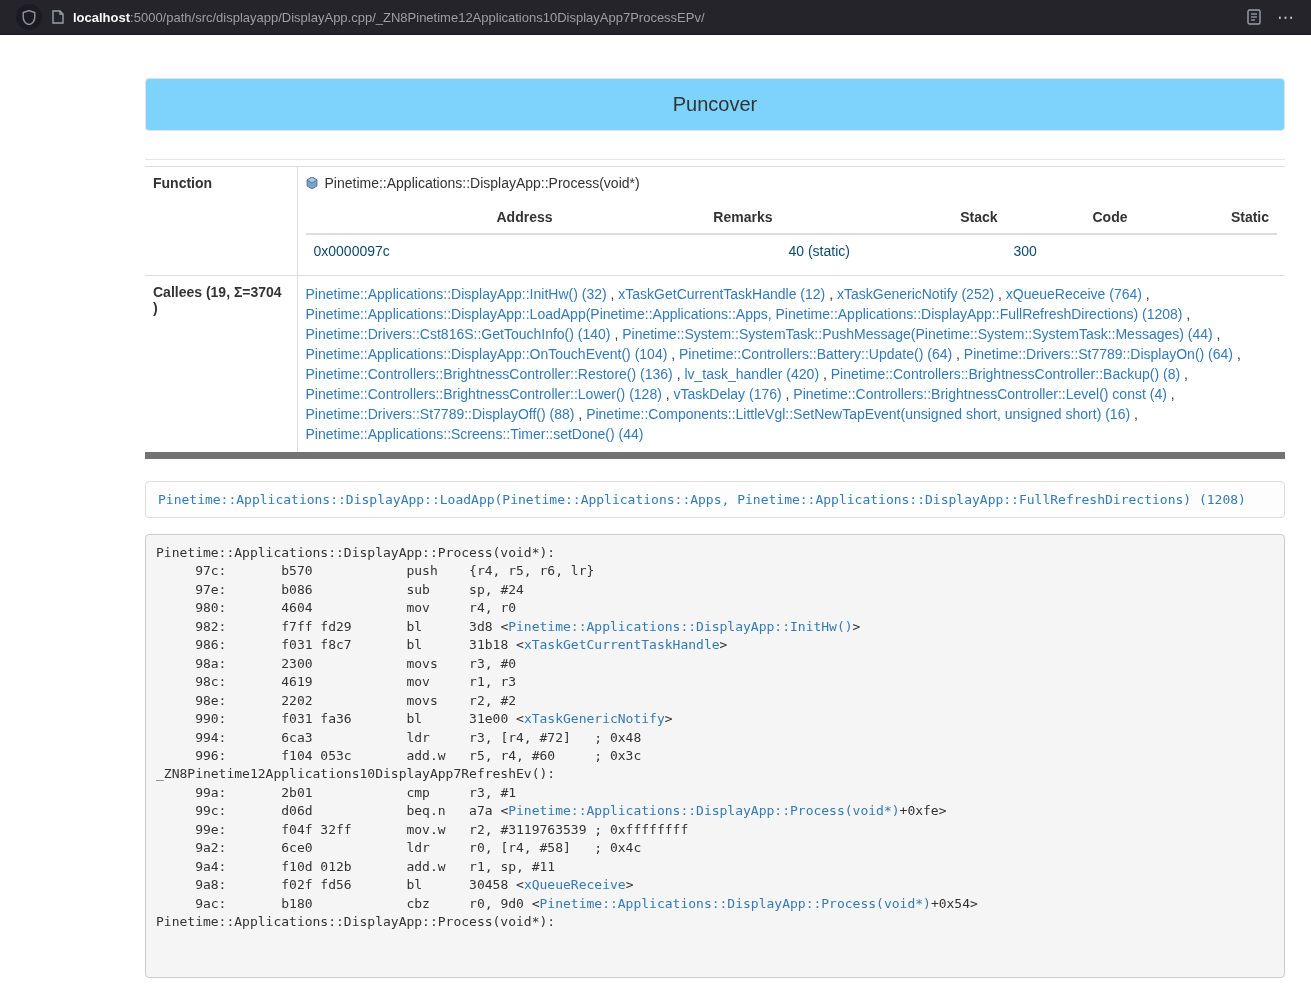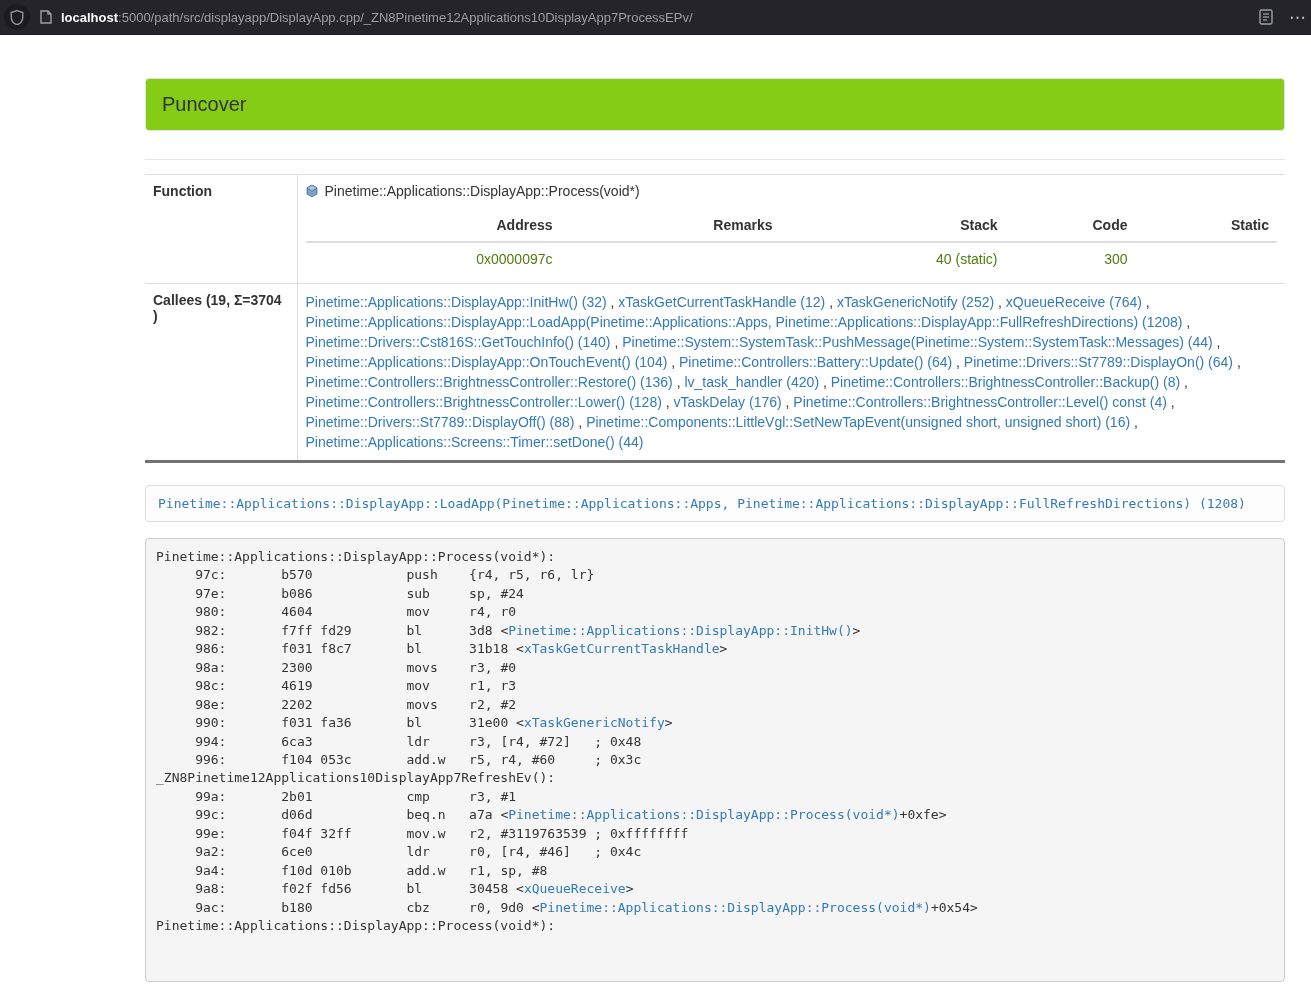--- a/index.html
+++ b/index.html
@@ -2,65 +2,65 @@
 <html><head>
 <meta charset="utf-8">
 <style>
   * { box-sizing: border-box; margin: 0; padding: 0; }
   html, body { width: 1311px; height: 998px; overflow: hidden; }
   body { background: #ffffff; font-family: "Liberation Sans", sans-serif; color: #333; }
 
   
   .toolbar {
     height: 35px; background: #26242b; border-bottom: 1px solid #1a191f;
-    display: flex; align-items: center; padding: 0 4px;
+    display: flex; align-items: center; padding: 0 16px;
   }
   .tb-btn {
     width: 26px; height: 26px; border-radius: 50%;
     background: #1d1b22; display: flex; align-items: center; justify-content: center;
     margin-right: 10px; cursor: pointer; flex: 0 0 auto;
   }
   .urlbar { display: flex; align-items: center; flex: 1 1 auto; min-width: 0; cursor: text; }
   .page-ico { display: inline-flex; margin-right: 9px; }
   .url-text { font-size: 13px; white-space: nowrap; overflow: hidden; }
   .url-host { color: #f9f9fa; font-weight: bold; }
   .url-rest { color: #9e9ea6; }
   .tb-right { display: flex; align-items: center; gap: 16px; margin-left: 12px; flex: 0 0 auto; }
   .tb-ico { display: inline-flex; align-items: center; cursor: pointer; }
   .dots { color: #cdced2; font-size: 17px; line-height: 1; letter-spacing: 1px; }
 
   
   .container { margin-left: 145px; width: 1140px; }
 
   .jumbotron {
-    margin-top: 43px; background: #84cc16; border: 1px solid #e3e3e3;
-    border-radius: 4px; padding: 14px 16px;
+    margin-top: 43px; background: #7dd3fc; border: 1px solid #e3e3e3;
+    border-radius: 4px; padding: 14px 4px; text-align: center;
   }
   .jumbotron h1 { font-size: 20px; font-weight: 500; color: #333; }
 
   hr.divider { border: 0; border-top: 1px solid #e5e5e5; margin: 28px 0 0 0; }
 
   .breadcrumb { margin-top: 22px; font-size: 14px; font-weight: bold; color: #333; }
   .breadcrumb a { color: #337ab7; text-decoration: none; cursor: pointer; }
   .breadcrumb .sep { color: #777; font-weight: normal; margin: 0 5px; }
 
-  table.main { width: 100%; border-collapse: collapse; margin-top: 14px; font-size: 14px; border-bottom: 3px solid #737373; }
+  table.main { width: 100%; border-collapse: collapse; margin-top: 6px; font-size: 14px; border-bottom: 7px solid #737373; }
   table.main > tbody > tr > th {
     width: 152px; text-align: left; vertical-align: top; padding: 8px;
     border-top: 1px solid #ddd; border-right: 1px solid #ddd; font-weight: bold; color: #333;
   }
   table.main > tbody > tr > td { padding: 8px; border-top: 1px solid #ddd; vertical-align: top; }
 
   .fn-line { display: flex; align-items: center; }
   .fn-icon { display: inline-flex; margin-right: 7px; }
   .fn-name { color: #333; }
 
   table.inner { width: 100%; border-collapse: collapse; margin-top: 10px; }
   table.inner th { text-align: right; font-weight: bold; padding: 8px; border-bottom: 2px solid #ddd; color: #333; }
-  table.inner td { padding: 8px; color: #4d7c0f; text-align: right; }
+  table.inner td { padding: 8px; color: #0c4a6e; }
 
   .no-callers-cell { height: 14px; }
 
   .callees { line-height: 20px; color: #333; }
   .callees a { color: #337ab7; text-decoration: none; cursor: pointer; }
 
   .sig-box {
     margin-top: 22px; border: 1px solid #ddd; border-radius: 4px;
     padding: 10px 12px; font-family: "DejaVu Sans Mono", monospace; font-size: 13px;
     background: #fdfdfd;
@@ -180,22 +180,22 @@
 <span>     98a:	2300      	movs	r3, #0</span>
 <span>     98c:	4619      	mov	r1, r3</span>
 <span>     98e:	2202      	movs	r2, #2</span>
 <span>     990:	f031 fa36 	bl	31e00 &lt;</span><a>xTaskGenericNotify</a><span>&gt;</span>
 <span>     994:	6ca3      	ldr	r3, [r4, #72]	; 0x48</span>
 <span>     996:	f104 053c 	add.w	r5, r4, #60	; 0x3c</span>
 <span>_ZN8Pinetime12Applications10DisplayApp7RefreshEv():</span>
 <span>     99a:	2b01      	cmp	r3, #1</span>
 <span>     99c:	d06d      	beq.n	a7a &lt;</span><a>Pinetime::Applications::DisplayApp::Process(void*)</a><span>+0xfe&gt;</span>
 <span>     99e:	f04f 32ff 	mov.w	r2, #3119763539	; 0xffffffff</span>
-<span>     9a2:	6ce0      	ldr	r0, [r4, #46]	; 0x4c</span>
-<span>     9a4:	f10d 010b 	add.w	r1, sp, #8</span>
+<span>     9a2:	6ce0      	ldr	r0, [r4, #58]	; 0x4c</span>
+<span>     9a4:	f10d 012b 	add.w	r1, sp, #11</span>
 <span>     9a8:	f02f fd56 	bl	30458 &lt;</span><a>xQueueReceive</a><span>&gt;</span>
 <span>     9ac:	b180      	cbz	r0, 9d0 &lt;</span><a>Pinetime::Applications::DisplayApp::Process(void*)</a><span>+0x54&gt;</span>
 <span>Pinetime::Applications::DisplayApp::Process(void*):</span>
 
 
 </pre>
 
 </div>
 
 </body></html>

